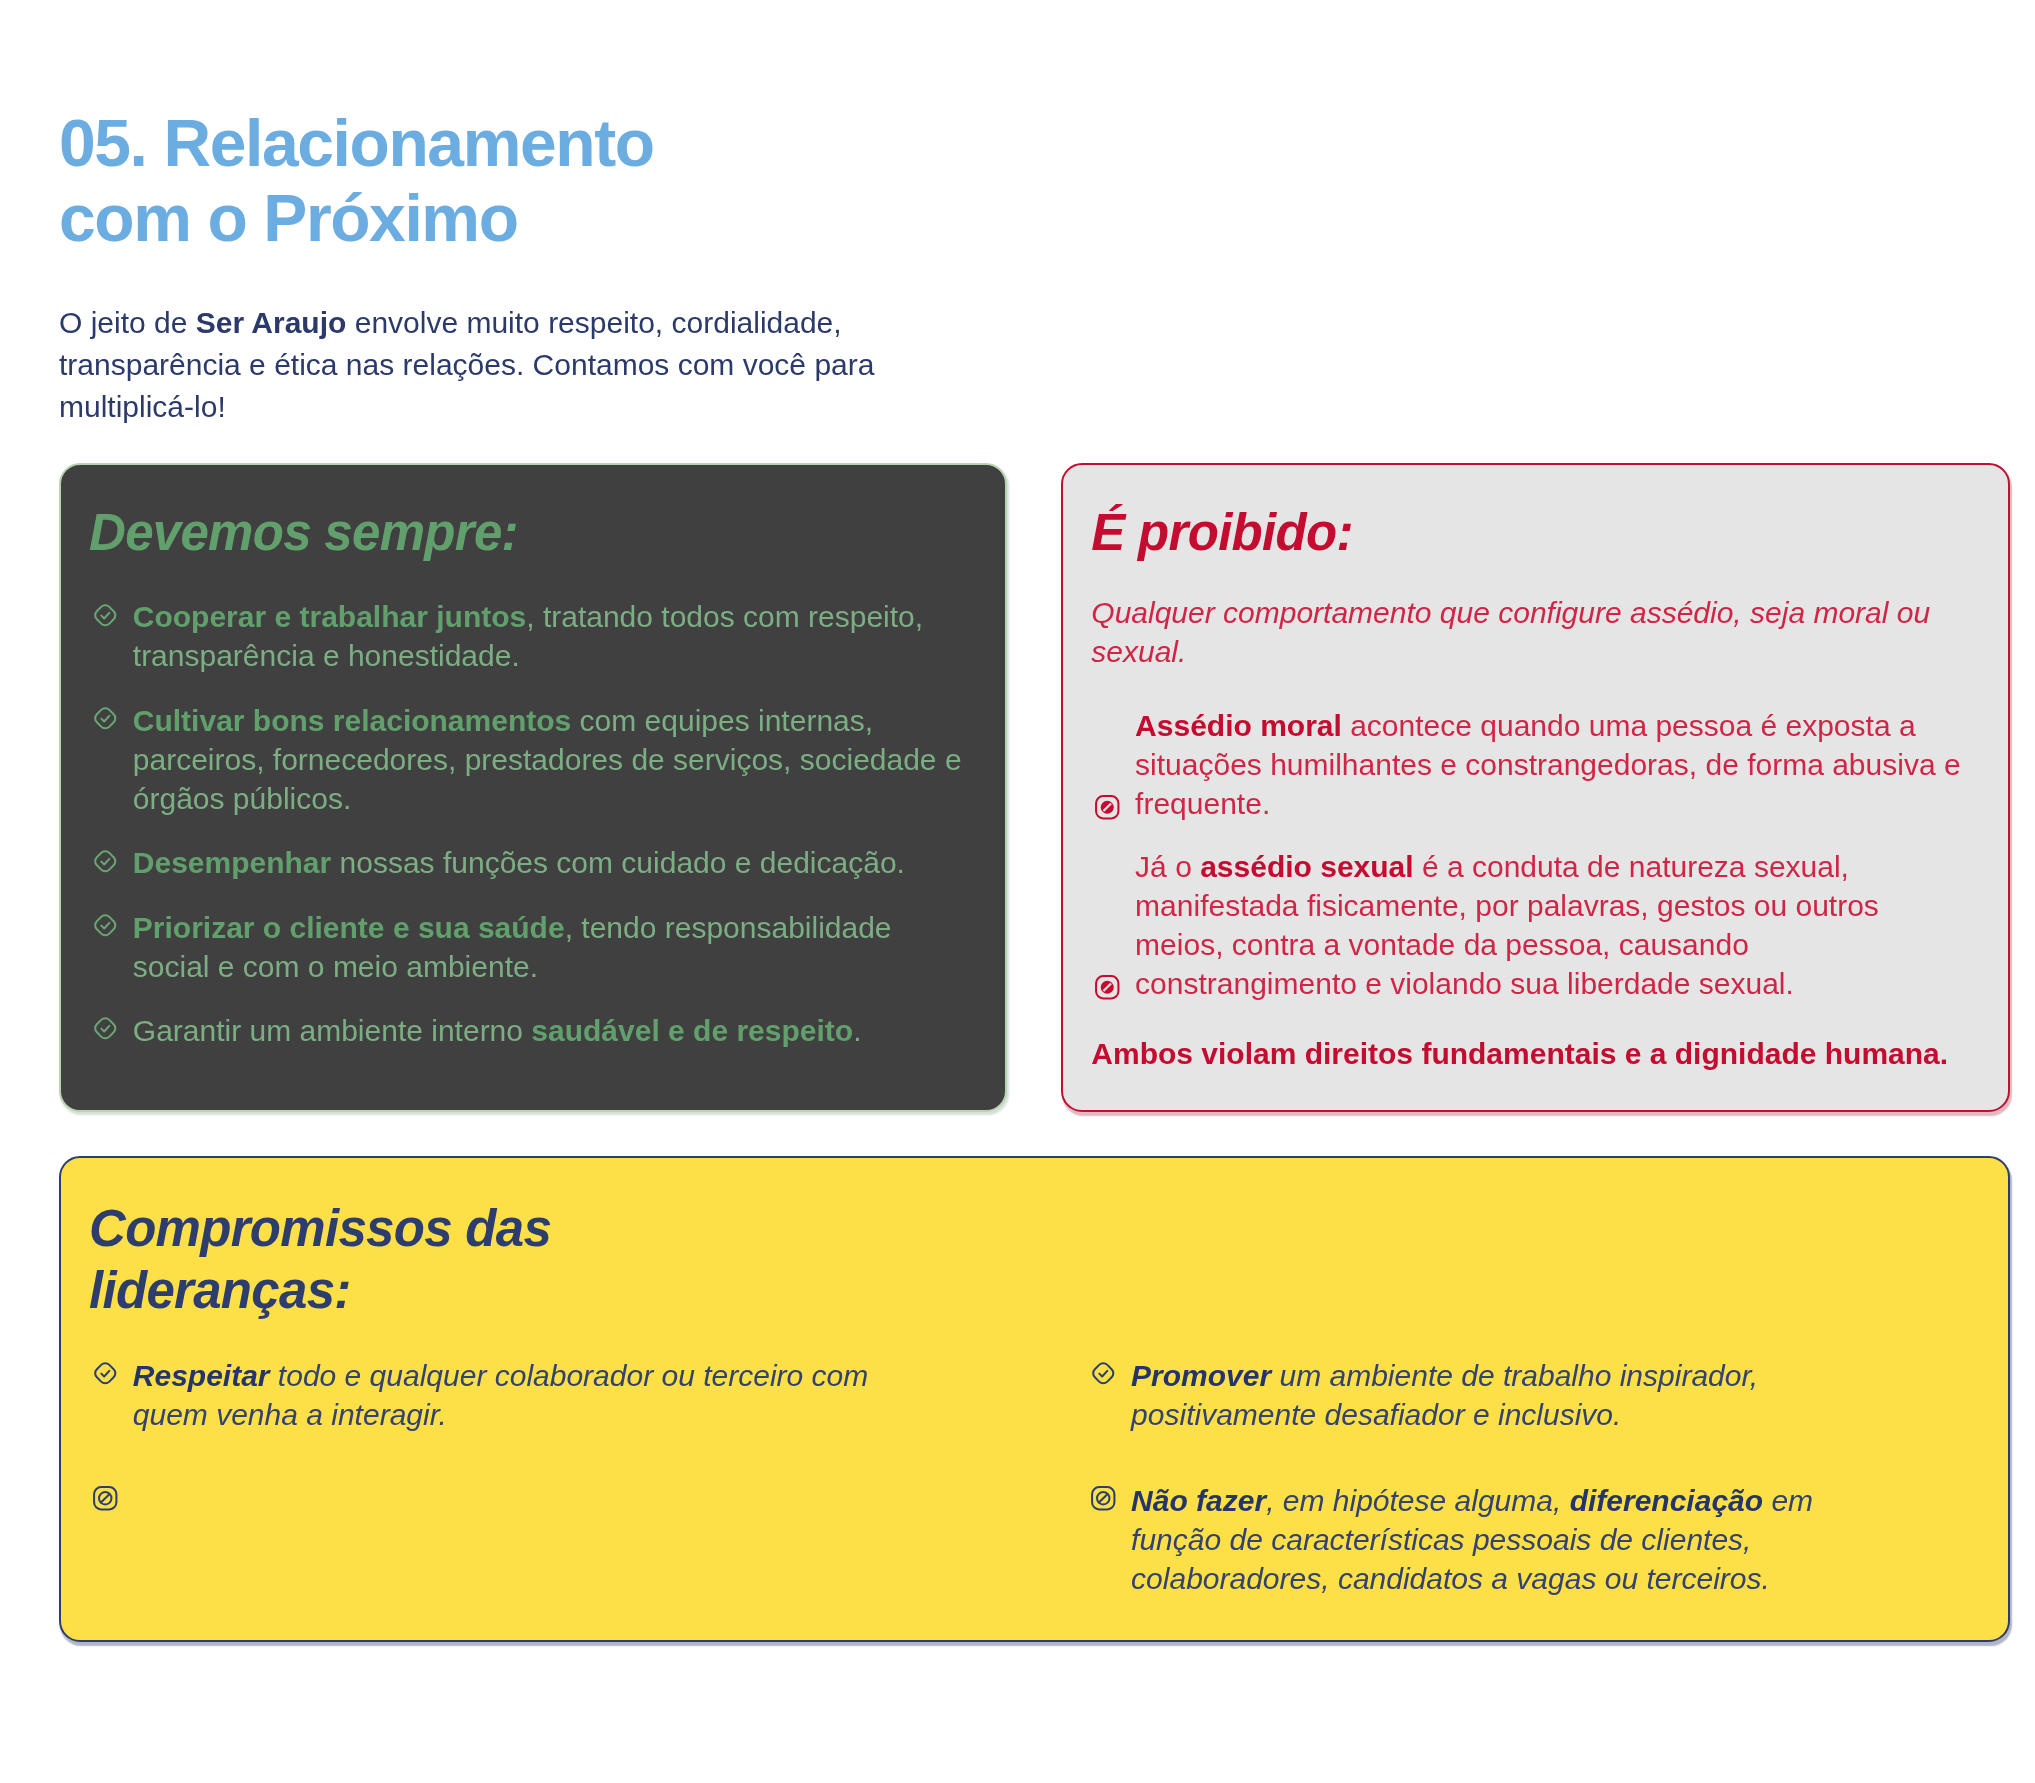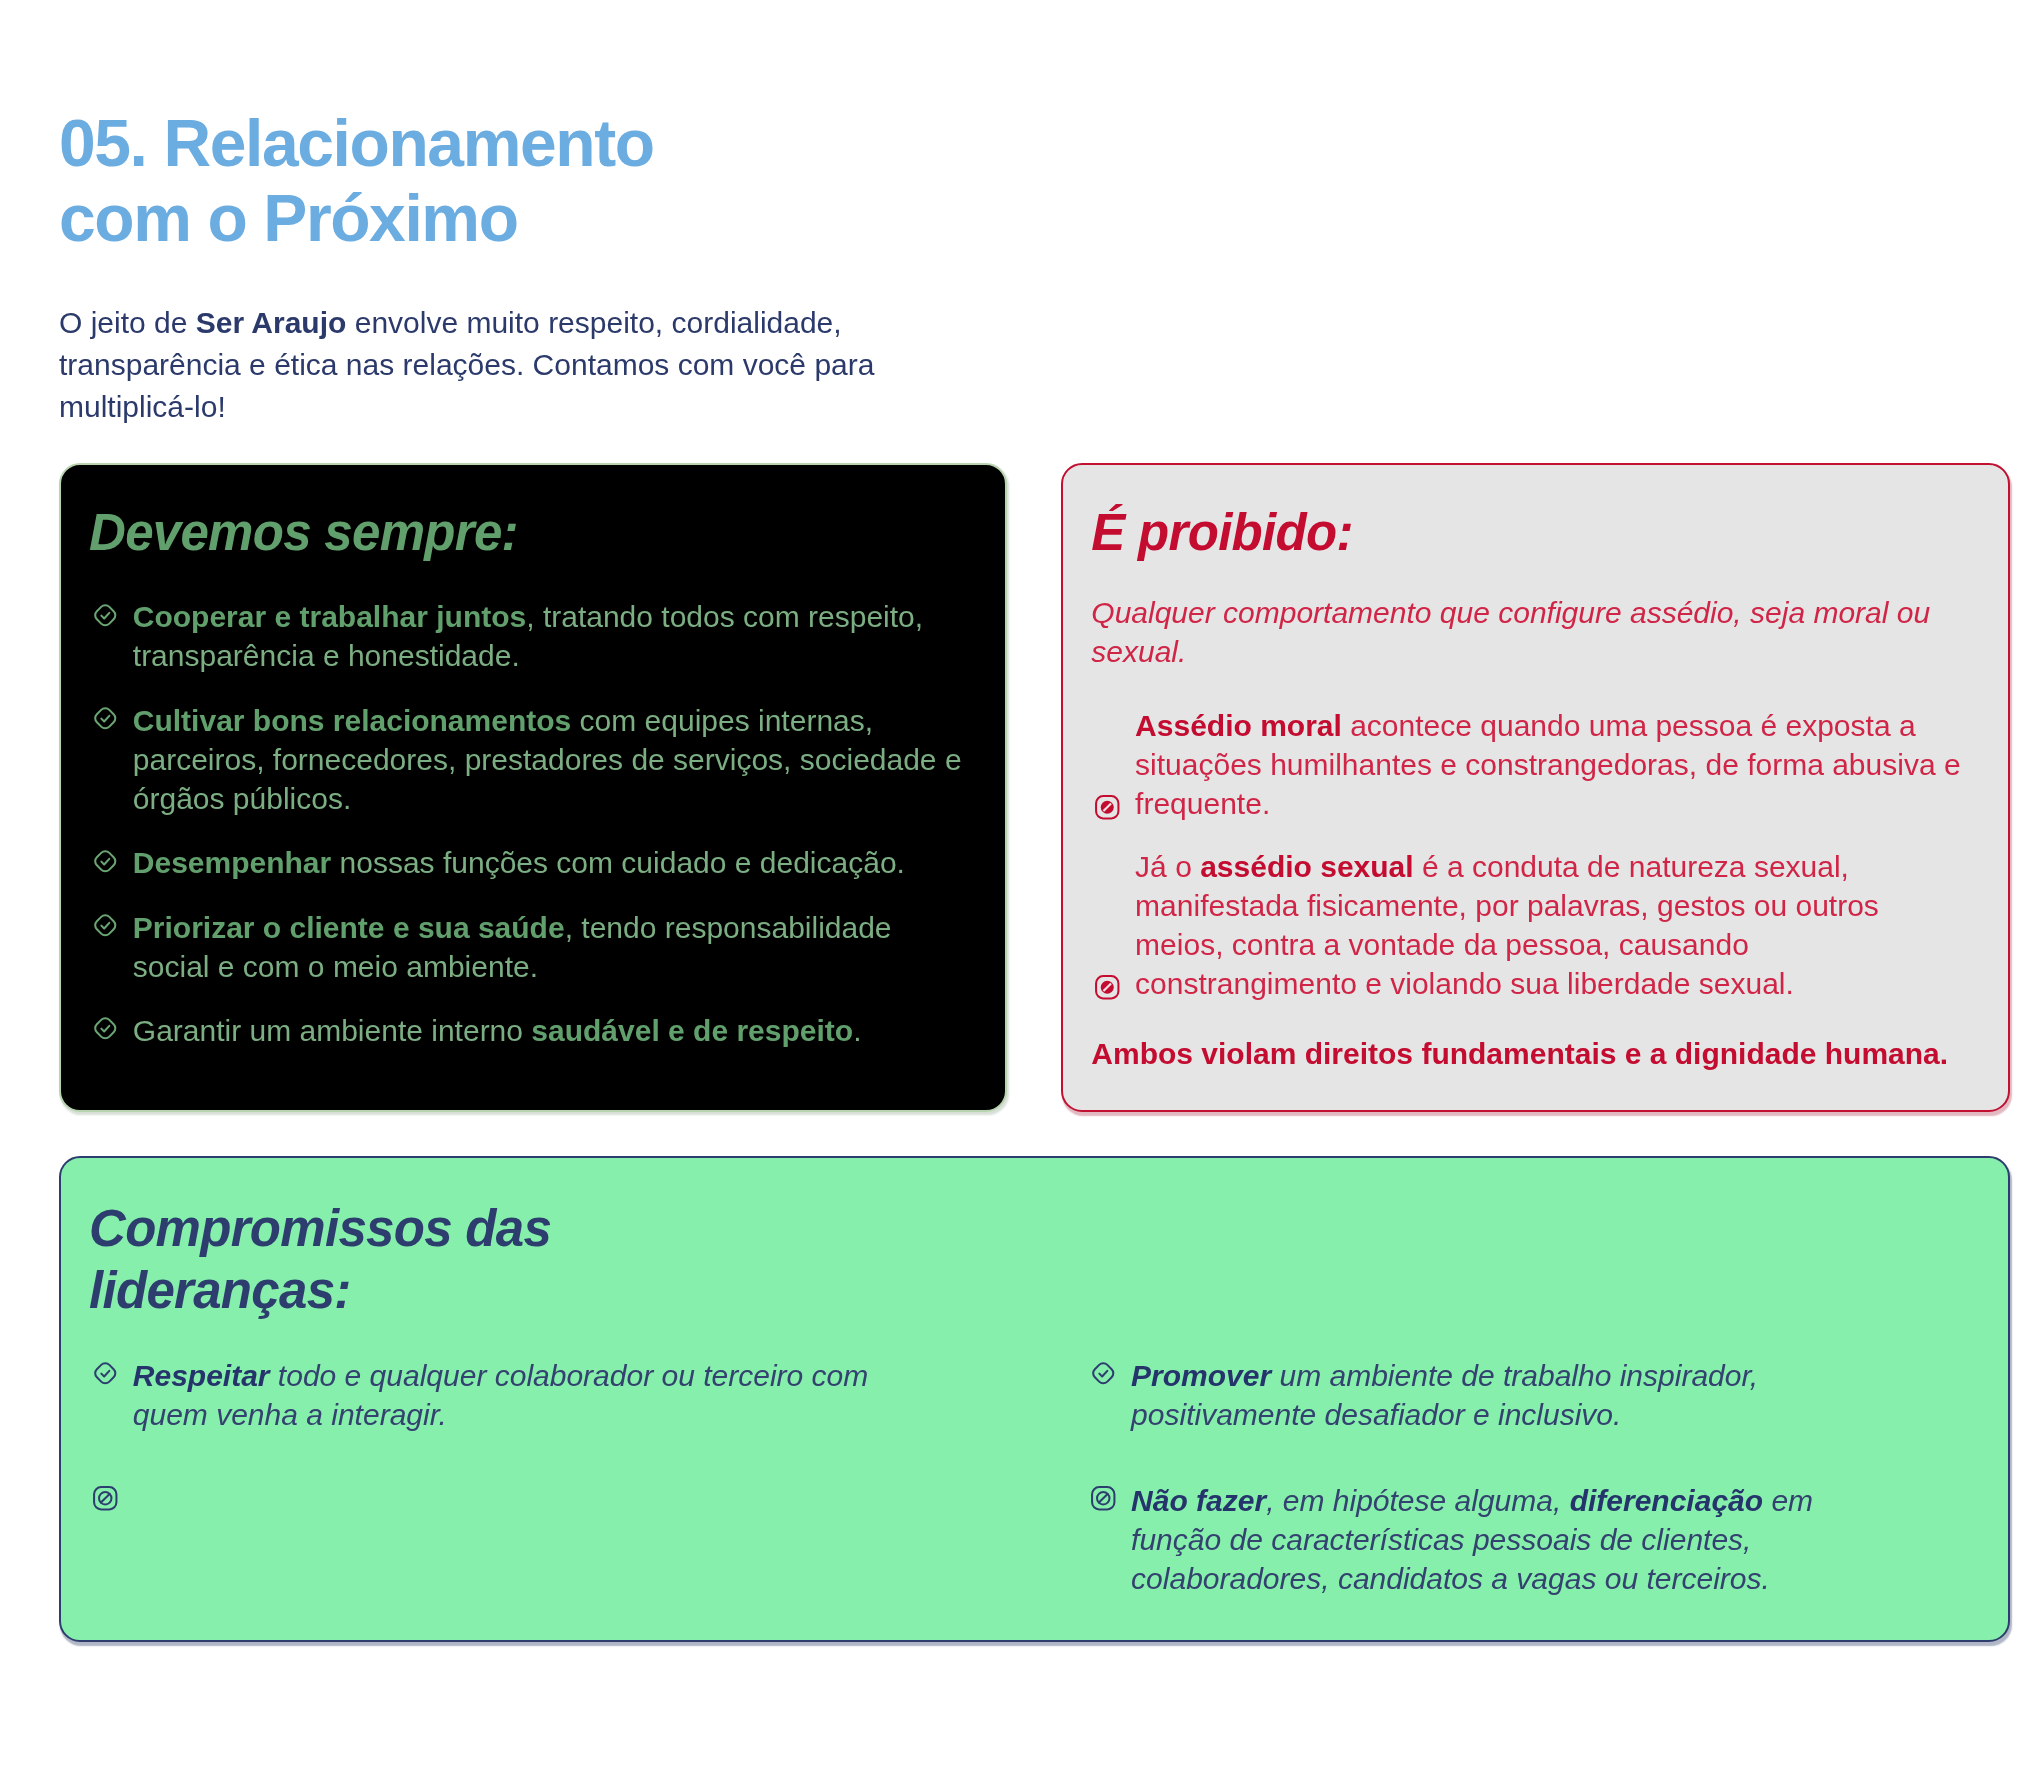--- a/index.html
+++ b/index.html
@@ -38,21 +38,21 @@
   }
   .bullet { display: flex; gap: 11.3px; align-items: flex-start; }
   .bullet .icon { flex: 0 0 32.5px; width: 32.5px; height: 32.5px; margin-top: 1.4px; }
   .bullet .icon svg { width: 32.5px; height: 32.5px; display: block; }
   .bullet-text, .box-para { font-size: 30px; line-height: 1.3; }
   .bullet-text strong, .box-para strong { font-weight: 700; }
 
   
   .green-box {
     flex: 1;
-    background: #000000;
+    background: #404040;
     border: 2.1px solid #b8d3b0;
     box-shadow: 1.4px 2.8px 2.1px rgba(110, 140, 110, 0.28);
     padding: 37px 40px 40px 28px;
   }
   .green-box .box-title { color: #61a06c; margin-bottom: 34px; }
   .green-box .bullet { margin-bottom: 25.4px; }
   .green-box .bullet:last-child { margin-bottom: 0; }
   .green-box .bullet-text { color: #7cae83; }
   .green-box .bullet-text strong { color: #61a06c; }
   .green-box .icon { color: #6aa573; }
@@ -74,21 +74,21 @@
   .red-box .footer-line {
     color: #c30c30;
     font-size: 30px;
     font-weight: 700;
     line-height: 1.3;
     margin-top: 31px;
   }
 
   
   .blue-box {
-    background: #86efac;
+    background: #fde047;
     border: 2.8px solid #2d3e6e;
     box-shadow: 1.4px 3.5px 1.4px rgba(30, 45, 90, 0.35);
     padding: 40px 42px 42px 28px;
   }
   .blue-box .box-title { color: #2d3e6e; margin-bottom: 35px; }
   .grid-bullets {
     display: grid;
     grid-template-columns: 1fr 1fr;
     column-gap: 120px;
     row-gap: 47px;

